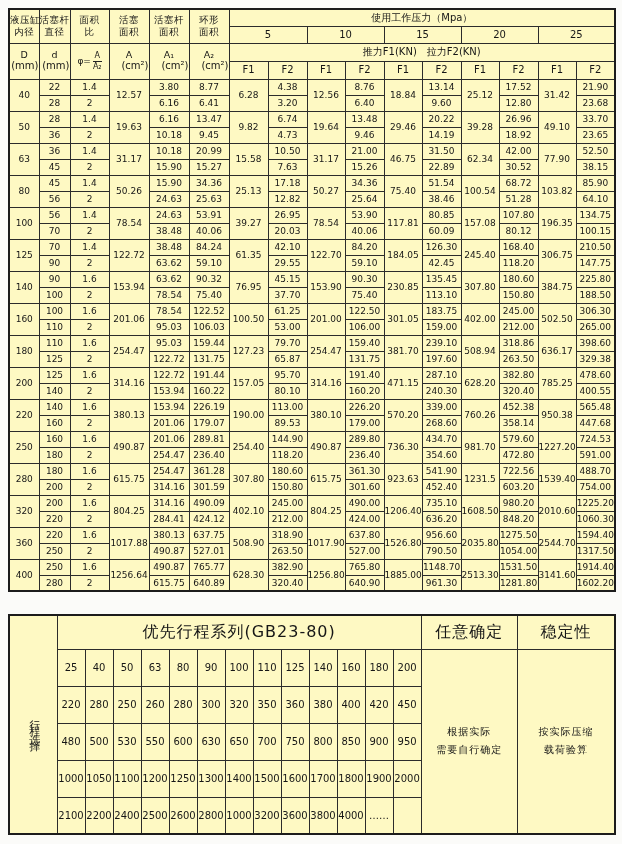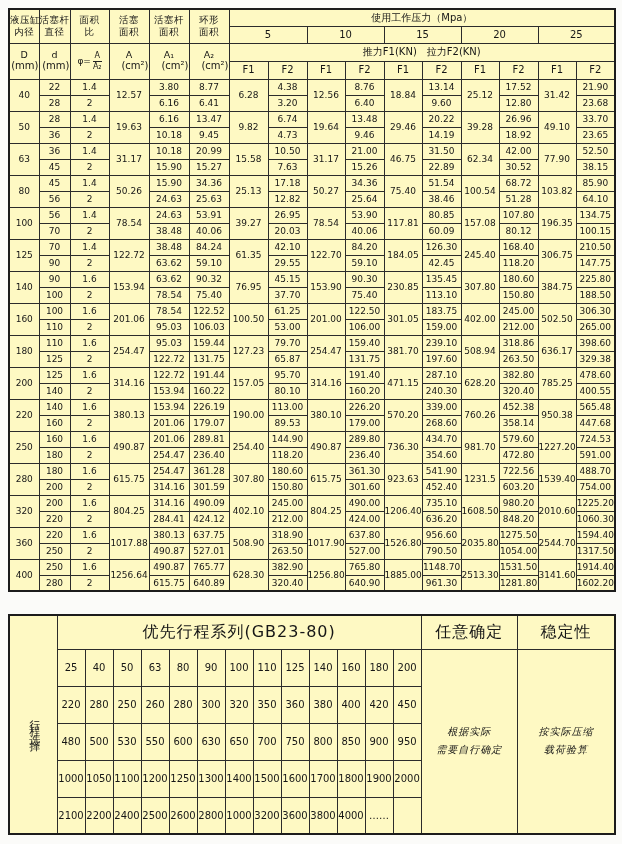--- a/index.html
+++ b/index.html
@@ -52,21 +52,21 @@
   #bottom-table .bhr th { font-size: 16px; letter-spacing: 1px; }
   #bottom-table tbody tr { height: 37px; }
   #bottom-table td { font-size: 10px; }
   .vlabel div {
     writing-mode: vertical-rl;
     text-orientation: upright;
     letter-spacing: 7px;
     font-size: 11px;
     margin: 0 auto;
   }
-  .note { font-size: 10.5px; font-style: italic; }
+  .note { font-size: 10.5px; }
   .note div { line-height: 1.8; letter-spacing: 1px; }
 </style>
 </head>
 <body>
 
 <div class="page">
   <table id="top-table">
       <colgroup>
         <col style="width: 30px;">
         <col style="width: 31px;">

